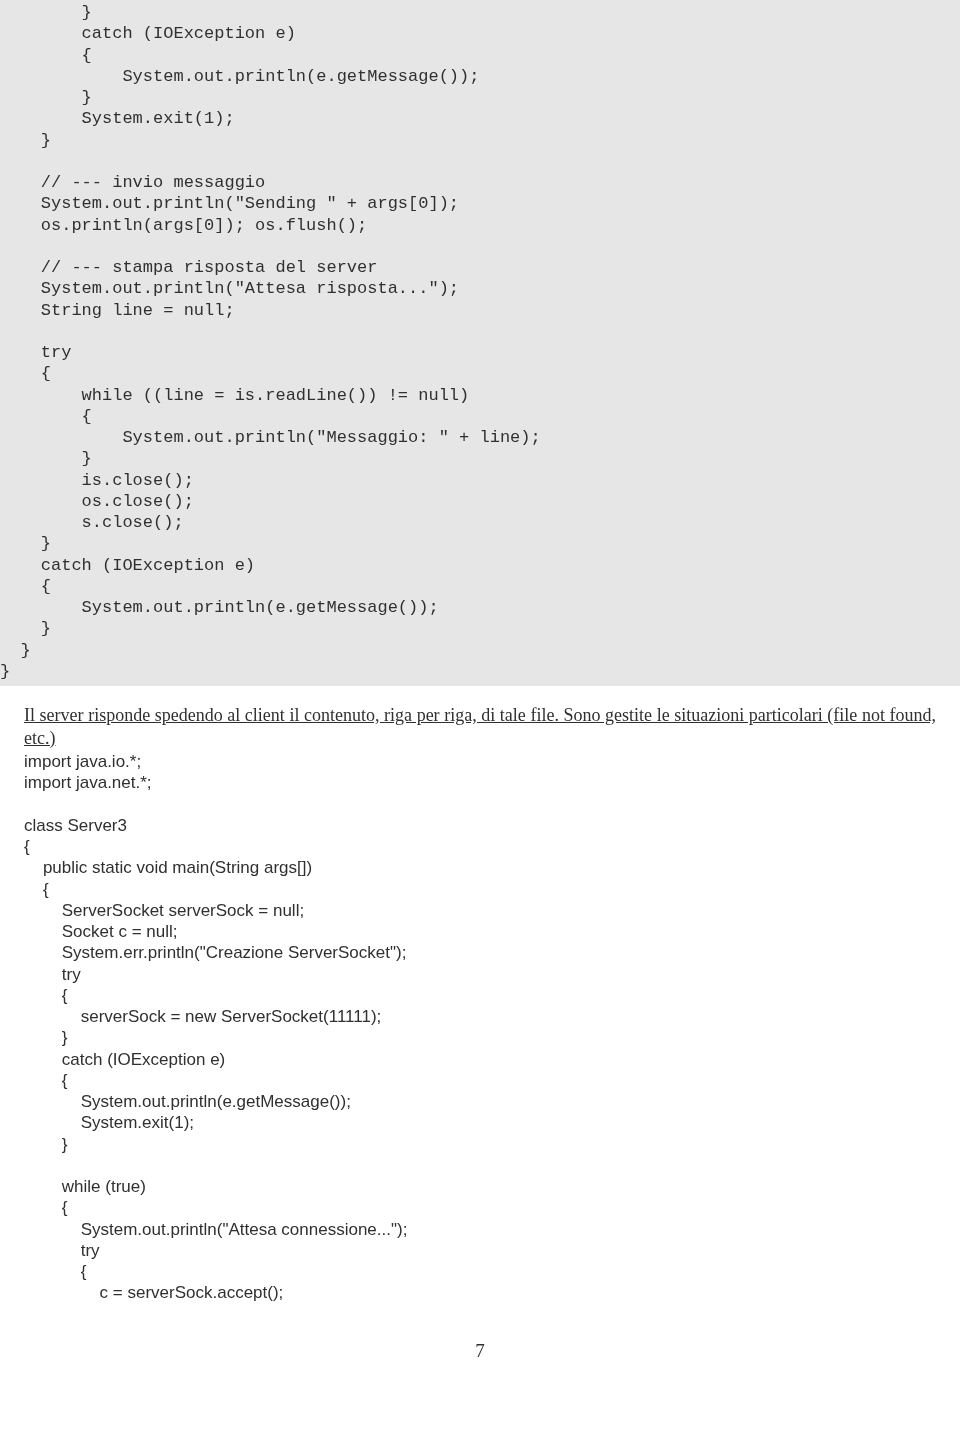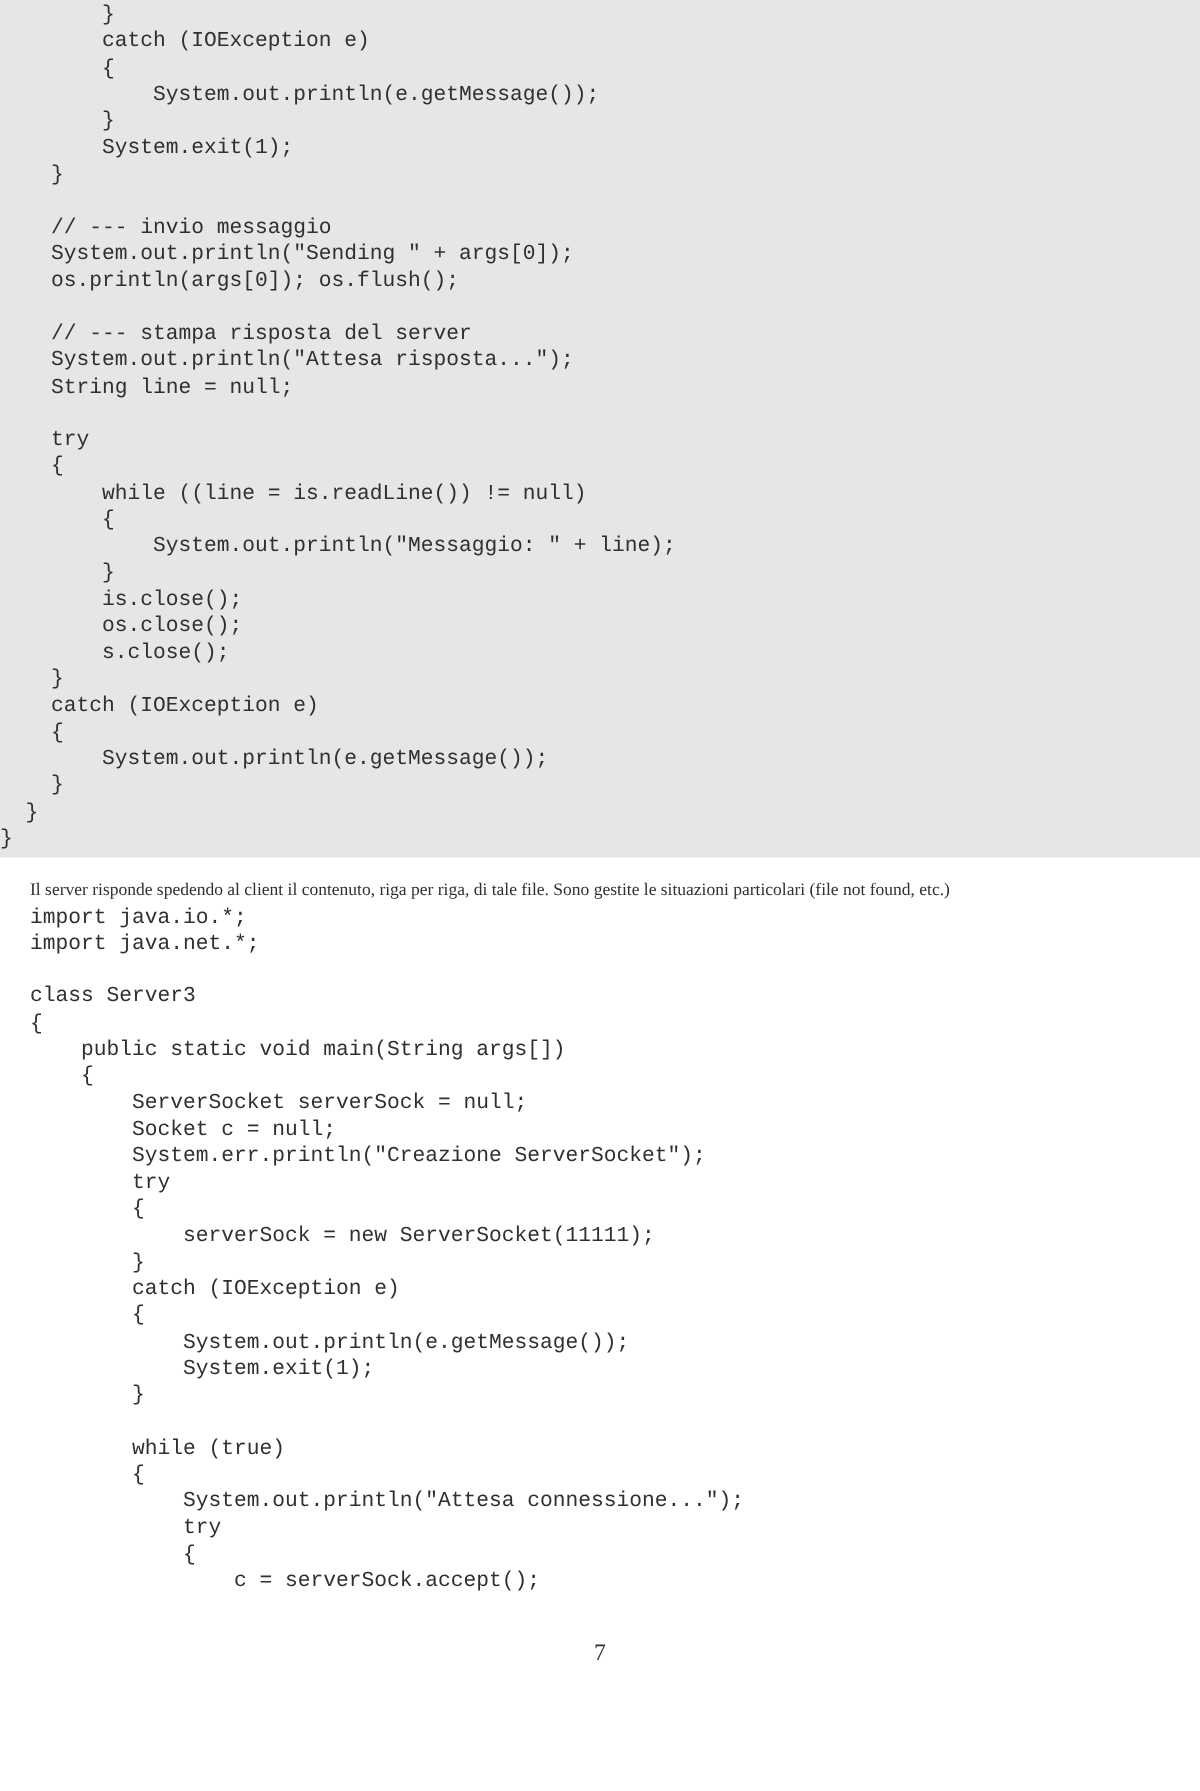--- a/index.html
+++ b/index.html
@@ -12,28 +12,29 @@
     background: #e6e6e6;
     font-family: "Courier New", monospace;
     font-size: 17px;
     line-height: 1.25;
     white-space: pre;
     padding: 2px 0 4px 0;
     color: #303030;
   }
   .prose {
     font-family: "Times New Roman", serif;
-    font-size: 14px;
+    font-size: 18px;
     line-height: 1.25;
     color: #303030;
     padding: 18px 24px 2px 24px;
     text-align: justify;
+    text-decoration: underline;
   }
   .code-section-2 {
-    font-family: Liberation Mono, monospace;
+    font-family: Liberation Sans, sans-serif;
     font-size: 17px;
     line-height: 1.25;
     white-space: pre;
     padding: 0 24px 0 24px;
     color: #303030;
   }
   .page-num {
     text-align: center;
     font-family: "Times New Roman", serif;
     font-size: 19px;

